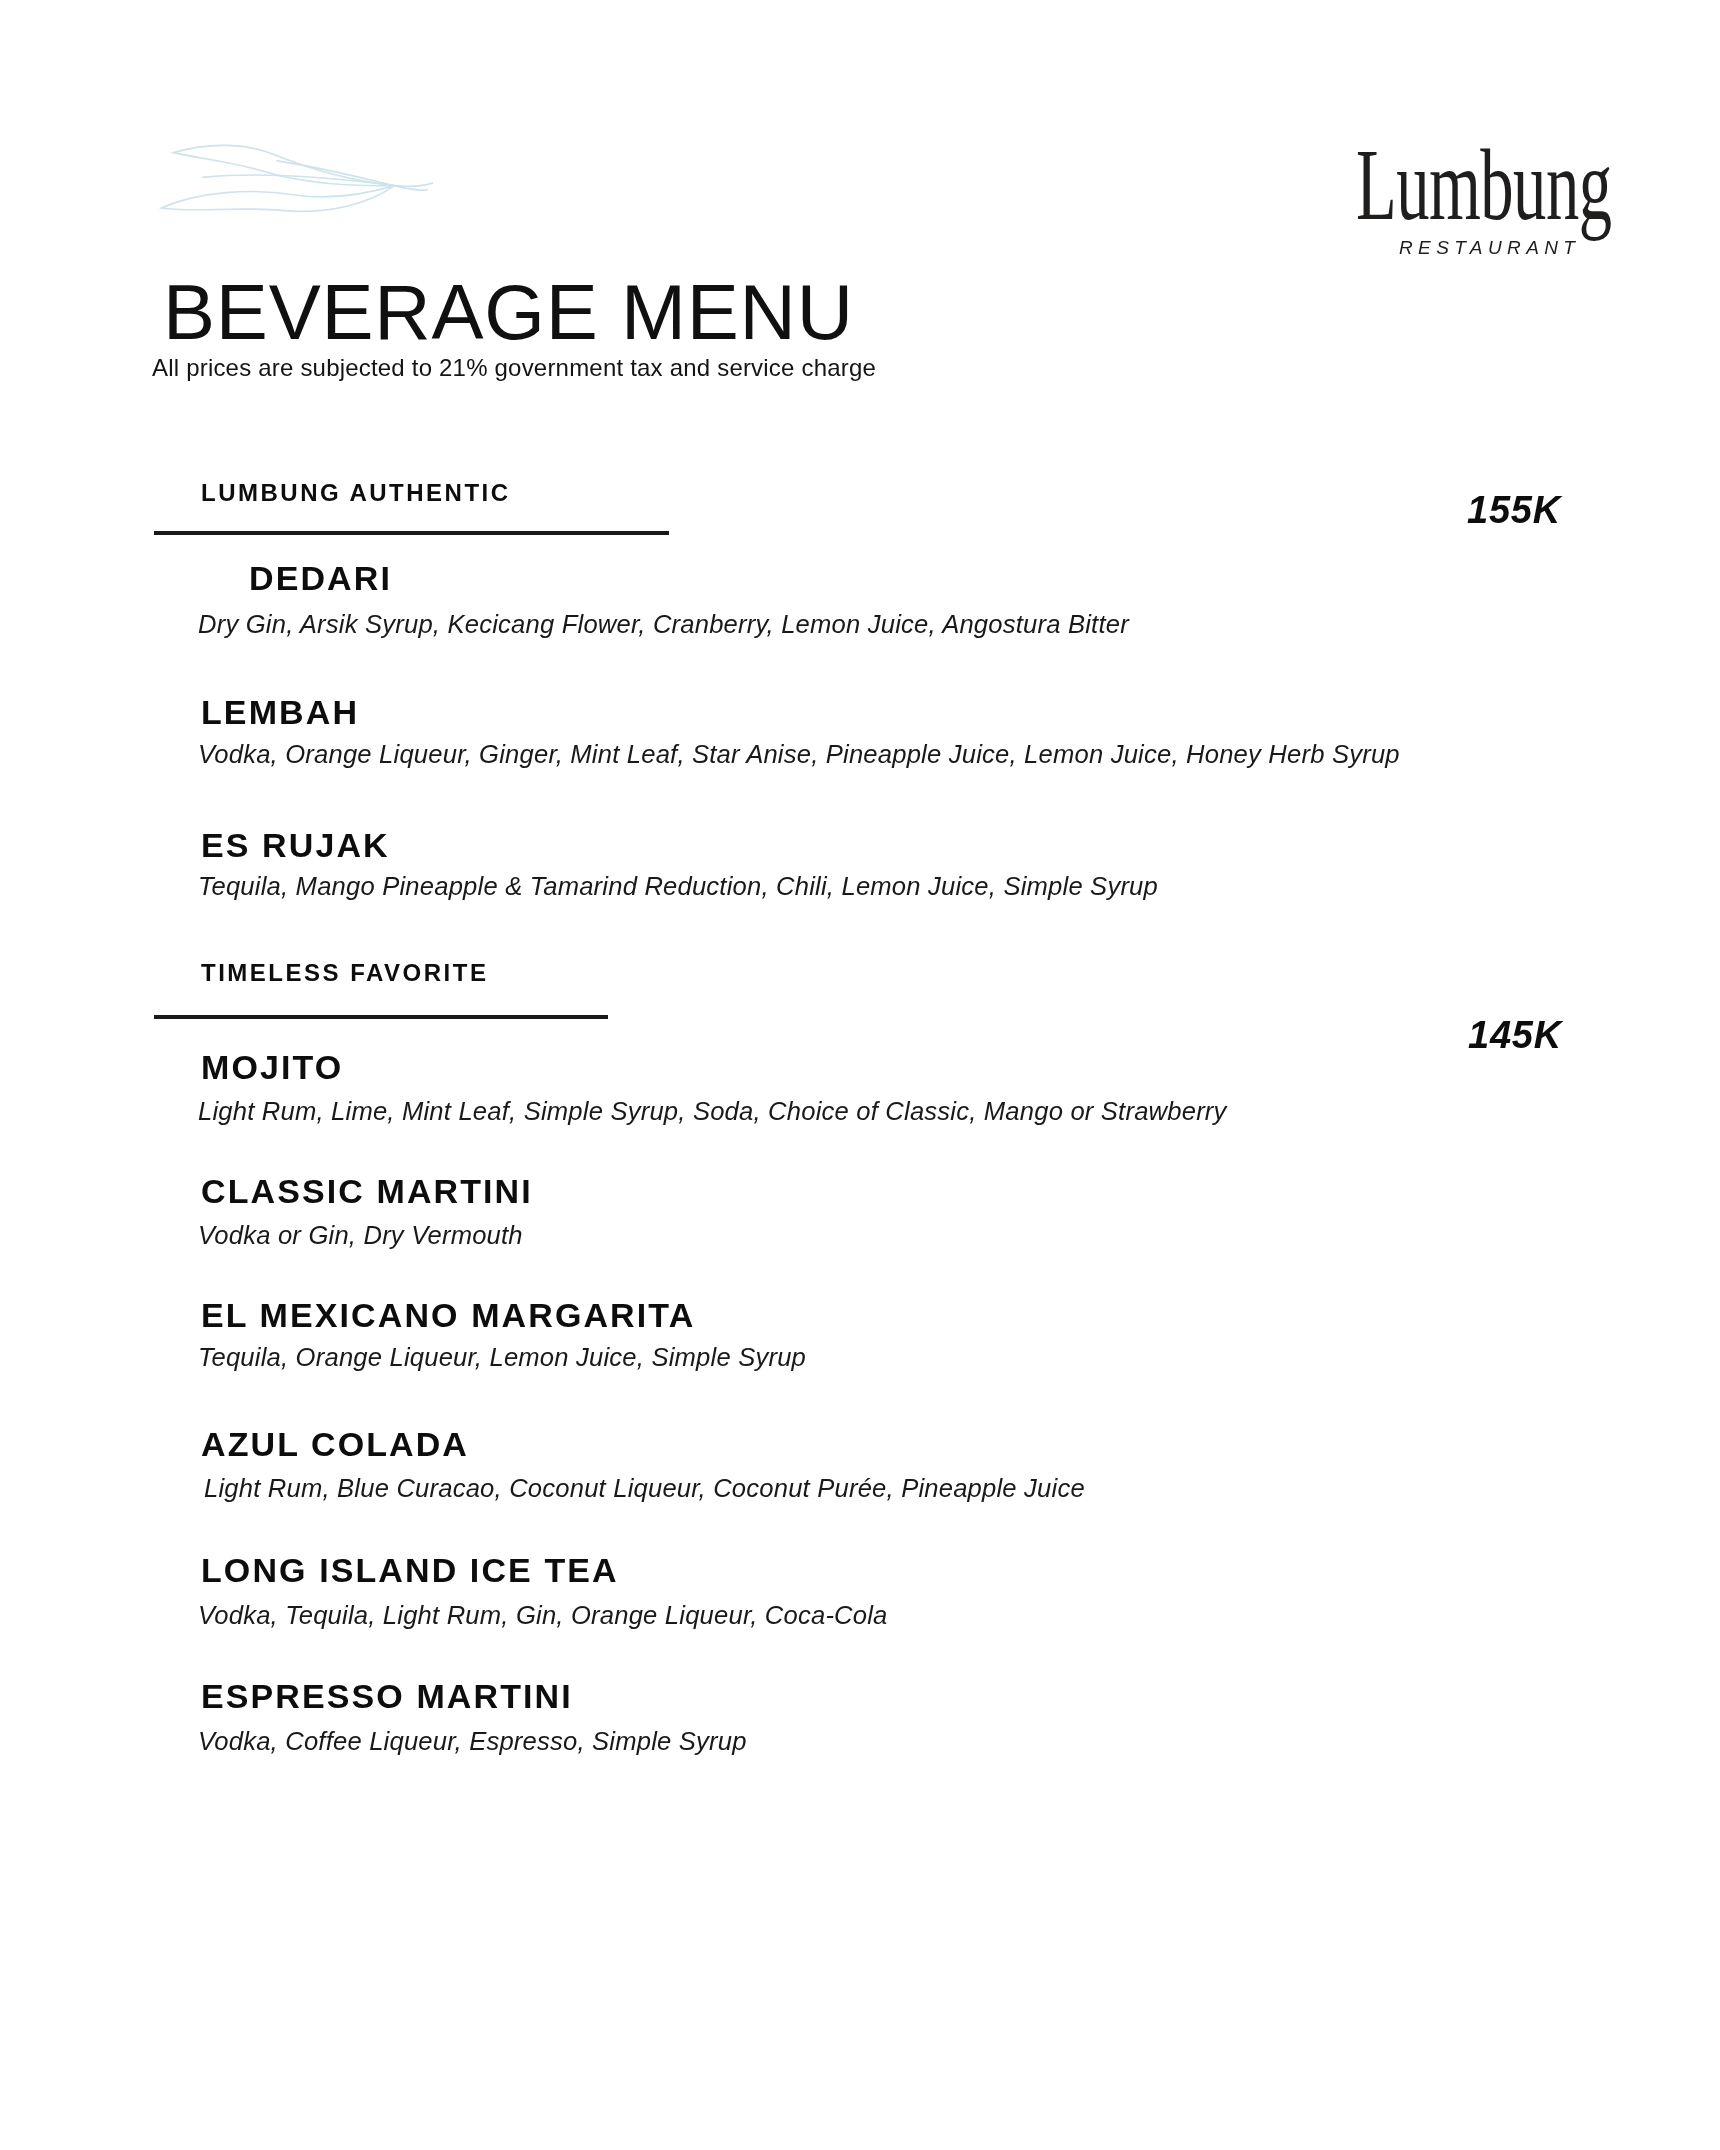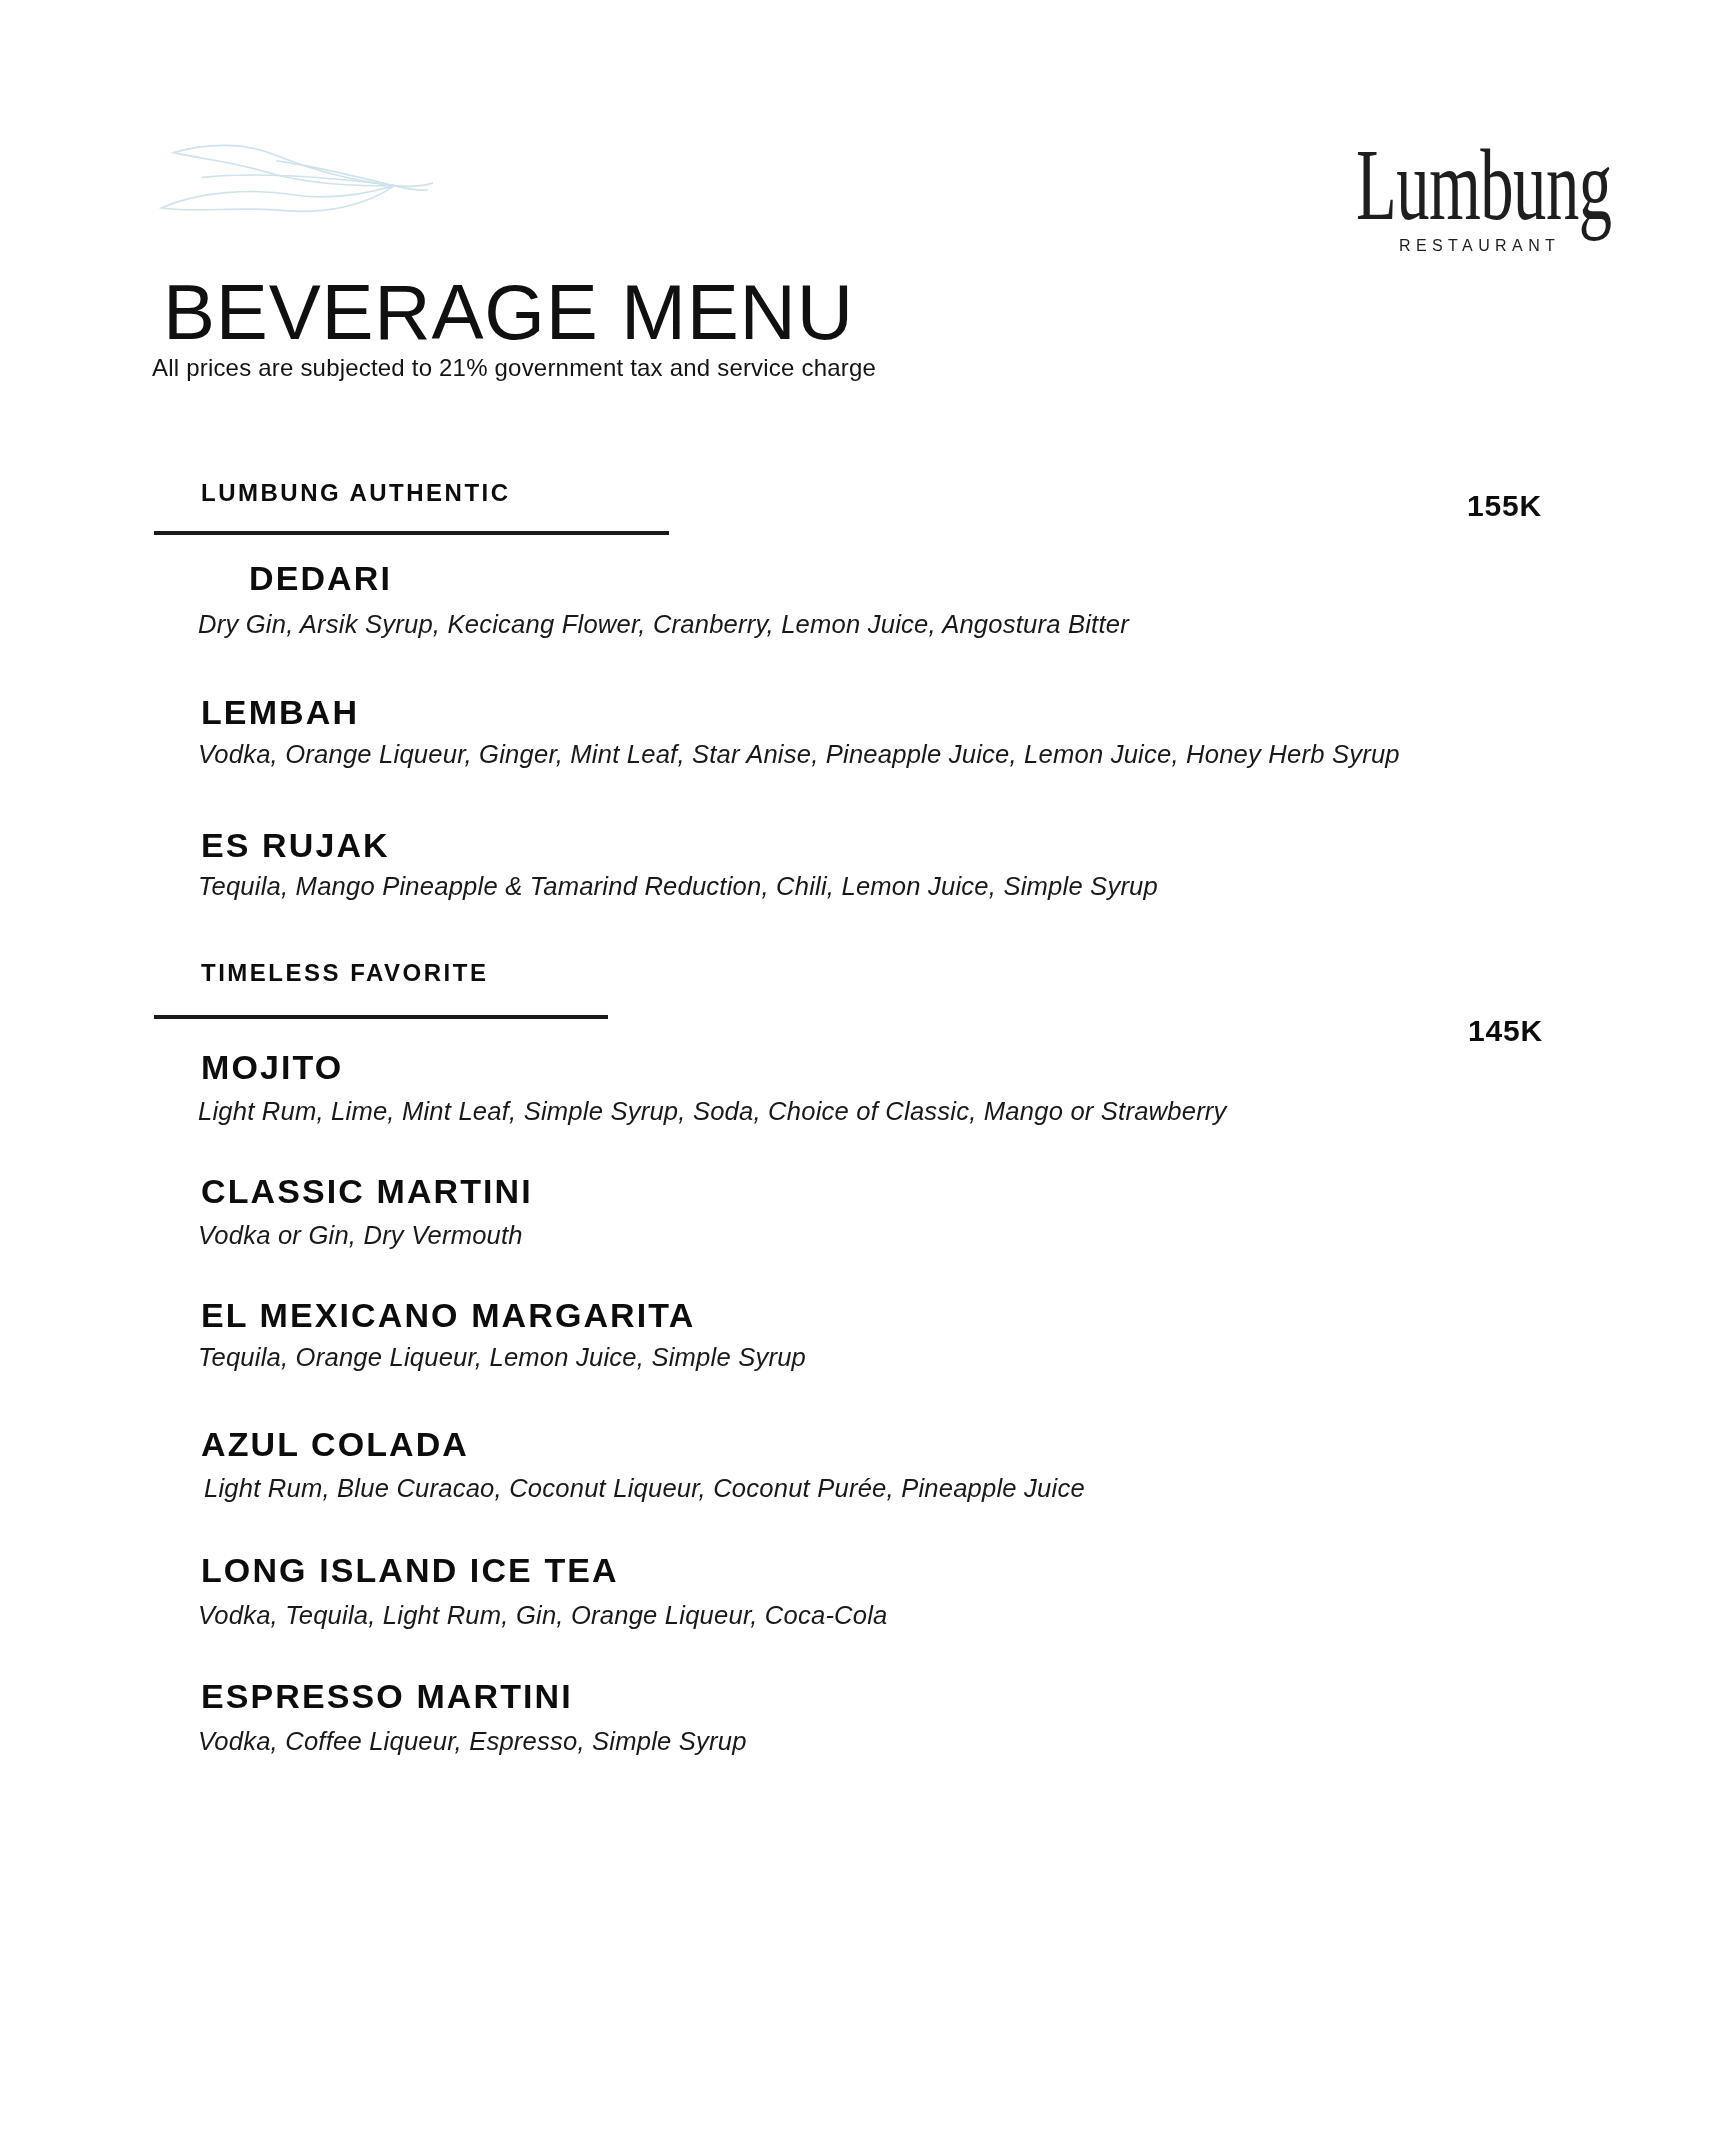--- a/index.html
+++ b/index.html
@@ -17,44 +17,44 @@
 
   .logo-word {
     left: 1356px; top: 135px;
     font-family: "Liberation Serif", serif;
     font-size: 101px; line-height: 1; letter-spacing: -0.8px;
     transform: scaleX(0.66); transform-origin: 0 0;
     color: #201d1d; white-space: nowrap;
   }
   .logo-sub {
     left: 1399px; top: 237px;
-    font-size: 16px; letter-spacing: 5.4px; font-weight: 400;
-    color: #201d1d; white-space: nowrap;
+    font-size: 19px; letter-spacing: 5.4px; font-weight: 400;
+    color: #201d1d; white-space: nowrap; font-style: italic;
   }
 
   .page-title {
     margin: 16px;
     left: 147px; top: 257px;
     font-size: 78px; font-weight: 400; letter-spacing: 0.8px;
     line-height: 1; color: #101010; white-space: nowrap;
   }
   .tax-note {
     left: 152px; top: 354px;
     font-size: 24px; letter-spacing: 0.2px;
     color: #141414; white-space: nowrap;
   }
 
   .section-heading {
     font-size: 24px; font-weight: 700; letter-spacing: 2.5px;
     line-height: 1; color: #0d0d0d; white-space: nowrap;
   }
   .section-underline { background: #1a1a1a; height: 4.1px; }
   .section-price {
-    font-size: 30px; font-weight: 700; letter-spacing: 0.8px;
-    line-height: 1; color: #0d0d0d; white-space: nowrap;
+    font-size: 38px; font-weight: 700; letter-spacing: 0.8px;
+    line-height: 1; color: #0d0d0d; white-space: nowrap; font-style: italic;
   }
   .item-name {
     font-size: 34px; font-weight: 700; letter-spacing: 2.1px;
     line-height: 1; color: #0d0d0d; white-space: nowrap;
   }
   .item-ingredients {
     font-size: 25.6px; font-style: italic; letter-spacing: 0.2px;
     line-height: 1; color: #191919; white-space: nowrap;
   }
 </style>

